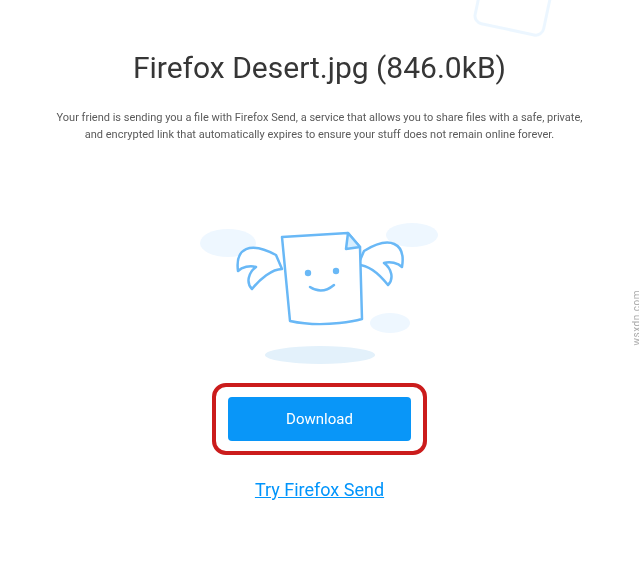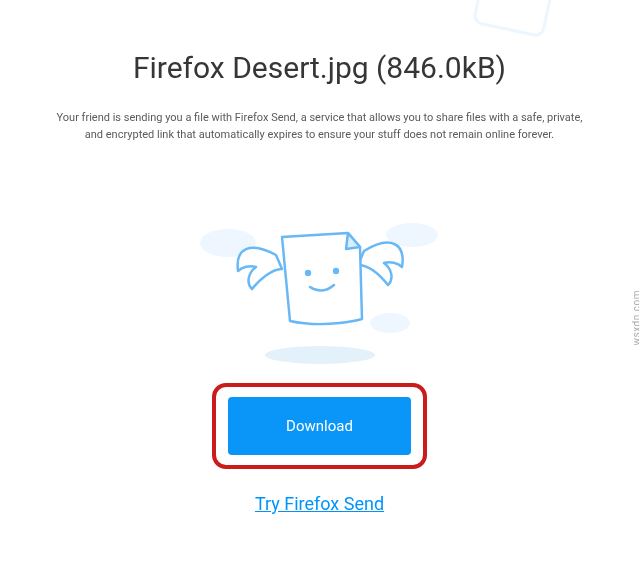--- a/index.html
+++ b/index.html
@@ -49,21 +49,21 @@
       border-radius: 14px;
       padding: 10px 12px;
       margin: 0 auto 18px auto;
     }
     .download-btn {
       background: #0996f8;
       color: #ffffff;
       border: none;
       border-radius: 4px;
       font-size: 15px;
-      padding: 20px 58px;
+      padding: 13px 58px;
       cursor: pointer;
       font-family: inherit;
     }
     .try-link {
       display: block;
       color: #0094fb;
       font-size: 18px;
       text-decoration: underline;
       cursor: pointer;
       margin-top: 6px;

